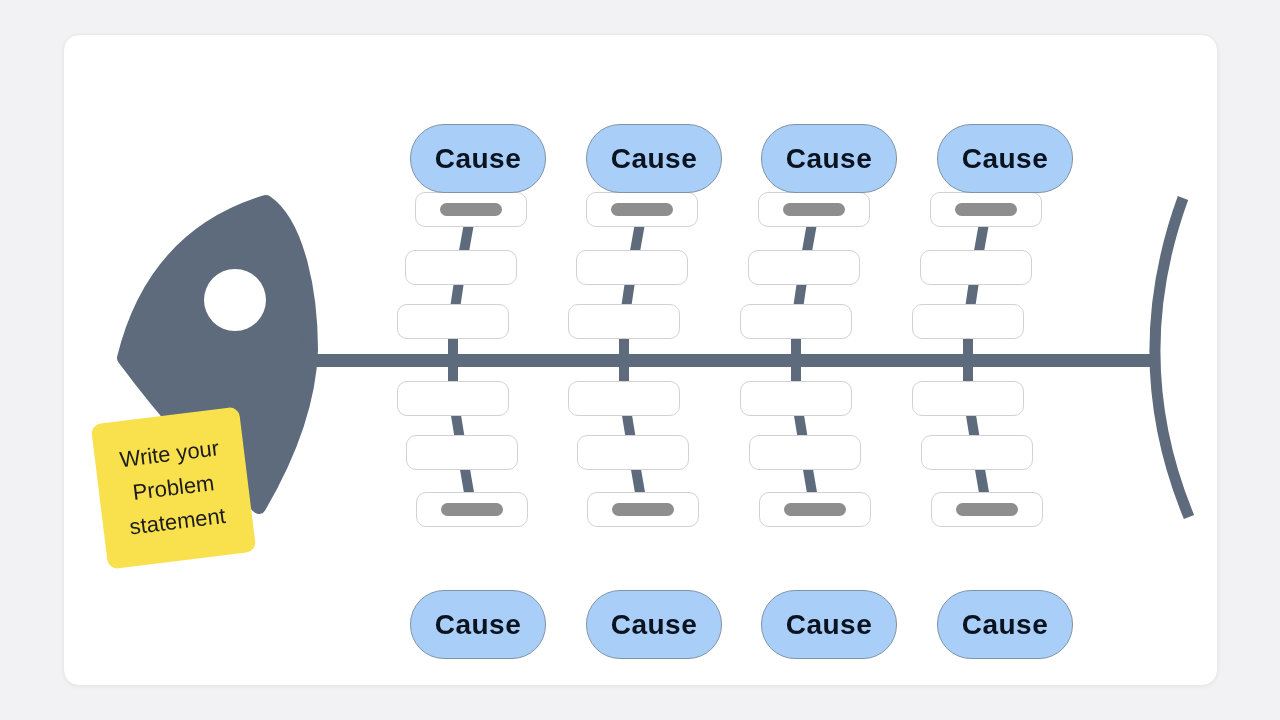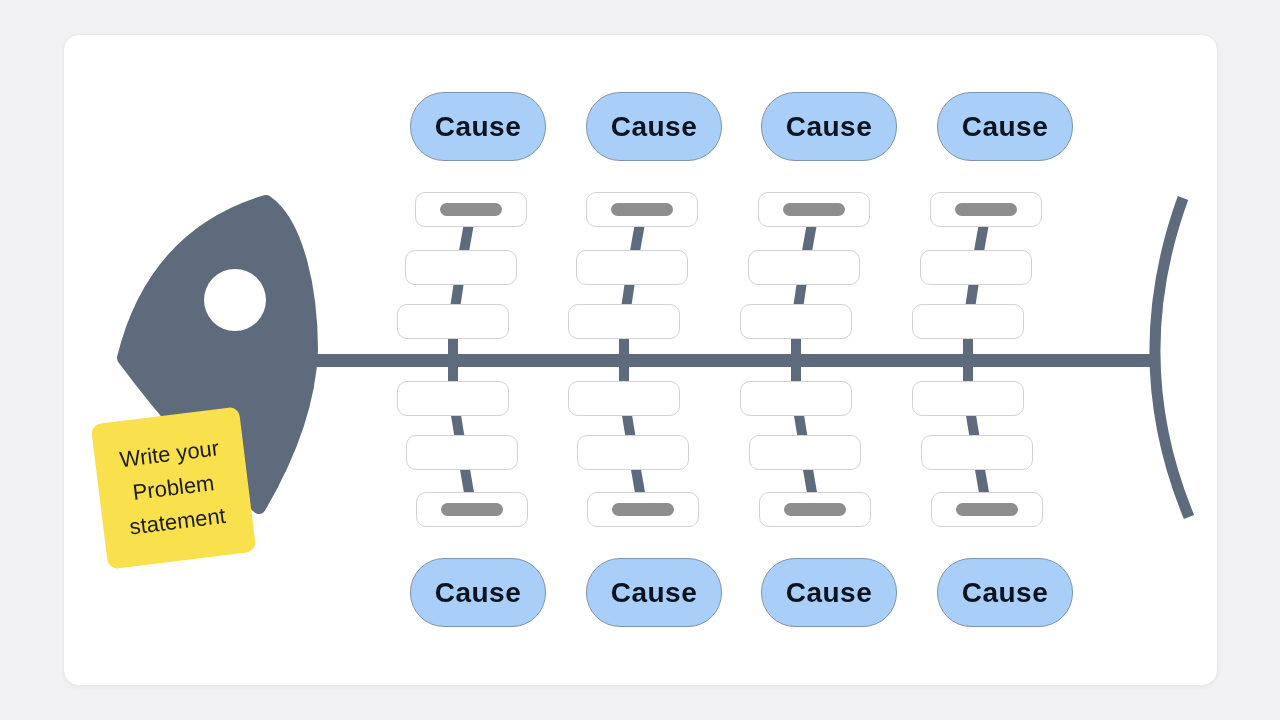--- a/index.html
+++ b/index.html
@@ -16,21 +16,21 @@
   }
   svg.skeleton{position:absolute;left:0;top:0;z-index:2;}
   .layer{position:absolute;inset:0;z-index:3;}
   .cause-node{
     position:absolute;width:136px;height:69px;border-radius:34px;
     background:var(--cause-fill,#A9CFF8);
     border:1px solid var(--cause-border,#8094A8);
     display:flex;align-items:center;justify-content:center;
     color:var(--cause-text,#0B1320);
     font-size:28px;font-weight:600;letter-spacing:0.5px;
-    box-sizing:border-box;cursor:pointer;
+    box-sizing:border-box;cursor:pointer;margin-top:32px;
   }
   .detail-box{
     position:absolute;width:112px;height:35px;box-sizing:border-box;
     background:#fff;border:1px solid var(--box-border,#D2D2D6);border-radius:10px;
     display:flex;align-items:center;justify-content:center;cursor:text;
   }
   .placeholder-bar{
     width:62px;height:13px;border-radius:7px;
     background:var(--bar,#8E8E8E);
   }

